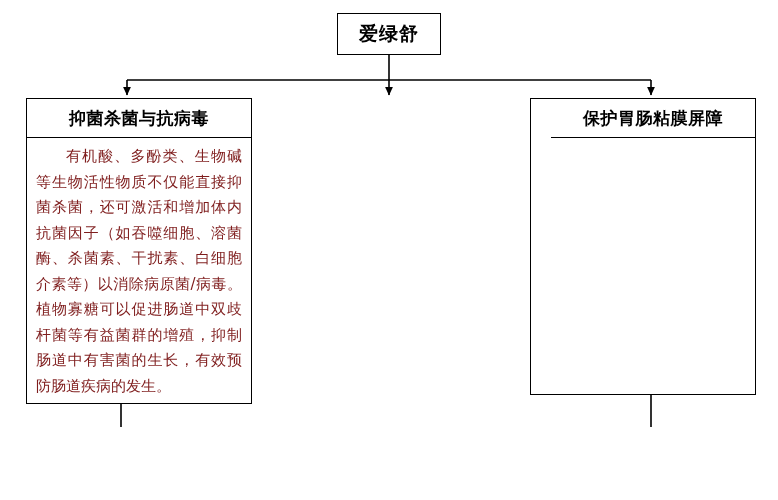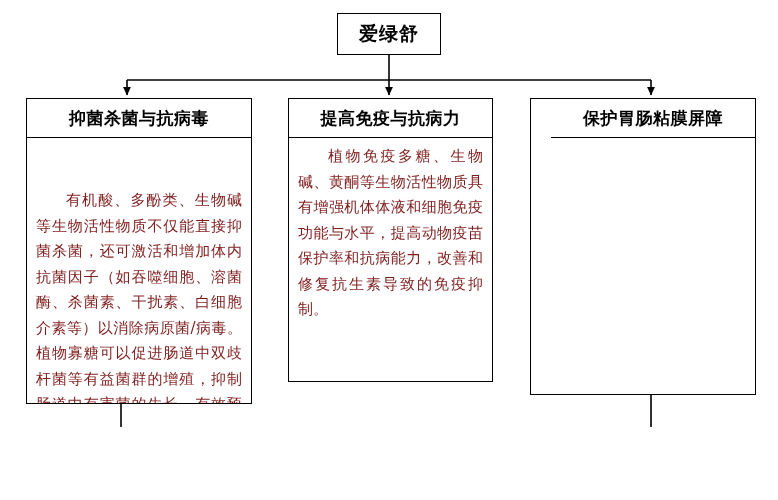--- a/index.html
+++ b/index.html
@@ -73,21 +73,21 @@
     flex: 1 1 auto;
     padding: 6px 9px 4px 9px;
     font-size: 15px;
     line-height: 25.5px;
     text-align: justify;
     text-justify: inter-ideograph;
     text-indent: 2em;
     color: #7f1d1d;
     overflow: hidden;
   }
-  #node-branch-0 { left: 26px;  width: 226px; height: 306px; gap: 44px; }
+  #node-branch-0 { left: 26px;  width: 226px; height: 306px; }
   #node-branch-1 { left: 288px; width: 205px; height: 284px; }
   #node-branch-2 { left: 530px; width: 226px; height: 297px; padding-left: 20px; }
   
   #node-outcome {
     left: 220px;
     top: 437px;
     width: 350px;
     height: 45px;
     display: flex;
     align-items: center;
@@ -144,26 +144,20 @@
     <div class="node-title">爱绿舒</div>
   </div>
 
   <div class="node branch" id="node-branch-0">
     <div class="header">
       <div class="node-title">抑菌杀菌与抗病毒</div>
     </div>
     <div class="body">有机酸、多酚类、生物碱等生物活性物质不仅能直接抑菌杀菌，还可激活和增加体内抗菌因子（如吞噬细胞、溶菌酶、杀菌素、干扰素、白细胞介素等）以消除病原菌/病毒。植物寡糖可以促进肠道中双歧杆菌等有益菌群的增殖，抑制肠道中有害菌的生长，有效预防肠道疾病的发生。</div>
   </div>
 
-  <div class="node branch" id="node-branch-1">
-    <div class="header">
-      <div class="node-title">提高免疫与抗病力</div>
-    </div>
-    <div class="body">植物免疫多糖、生物碱、黄酮等生物活性物质具有增强机体体液和细胞免疫功能与水平，提高动物疫苗保护率和抗病能力，改善和修复抗生素导致的免疫抑制。</div>
-  </div>
 
   <div class="node branch" id="node-branch-2">
     <div class="header">
       <div class="node-title">保护胃肠粘膜屏障</div>
     </div>
   </div>
 
   <div class="node" id="node-outcome">
     <div class="node-title">降低疾病发生、促进动物生长</div>
   </div>

